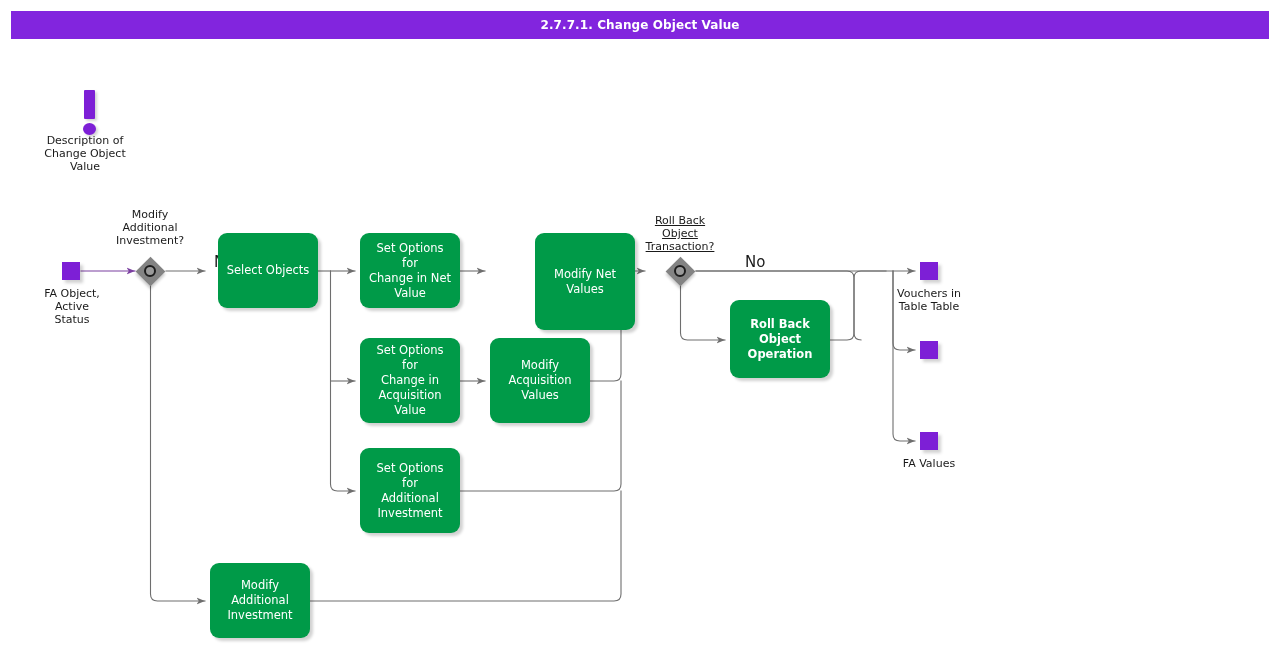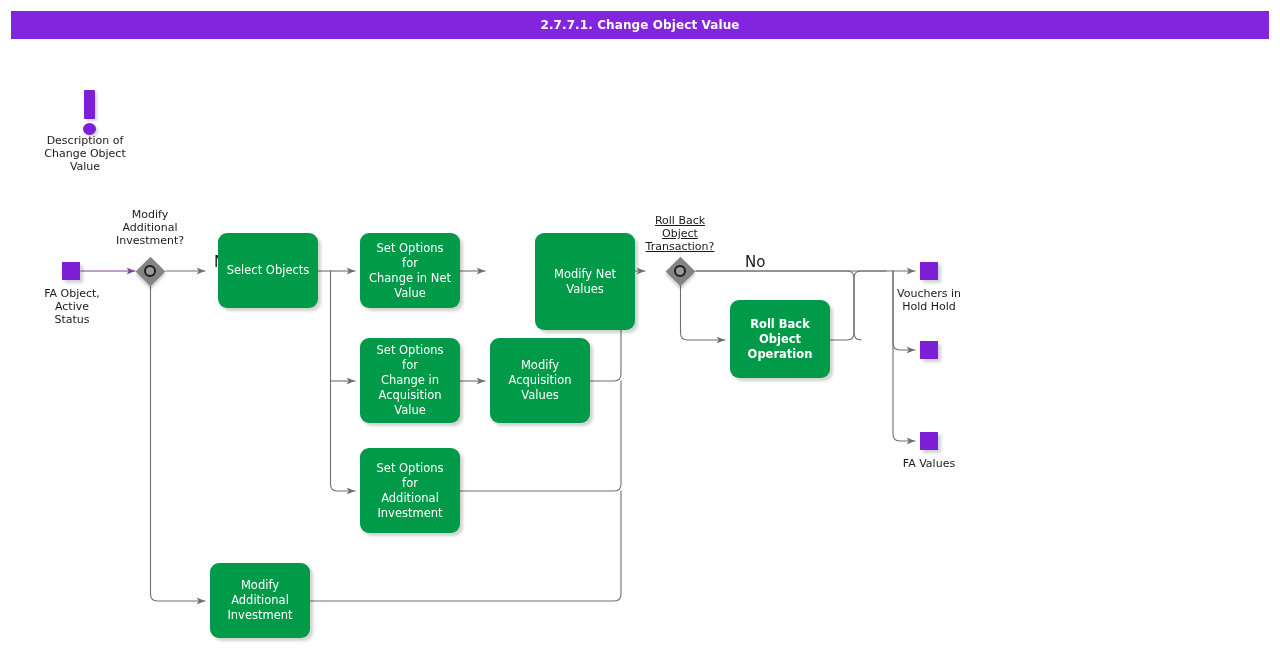--- a/index.html
+++ b/index.html
@@ -214,20 +214,20 @@
 Object
 Transaction?</div>
   <div class="diamond" style="left:665px;top:256px;">
     <div class="dshape"></div>
     <div class="dring"></div>
   </div>
   <div class="edgelabel" style="left:702px;top:256px;">No</div>
 
   <div class="term" style="left:920px;top:262px;"></div>
   <div class="termlabel" style="left:879px;top:287px;width:100px;">Vouchers in
-Hold Hold</div>
+Table Table</div>
 
   <div class="term" style="left:920px;top:341px;"></div>
 
   <div class="term" style="left:920px;top:432px;"></div>
   <div class="termlabel" style="left:879px;top:457px;width:100px;">FA Values</div>
 
 </div>
 
 </body></html>

